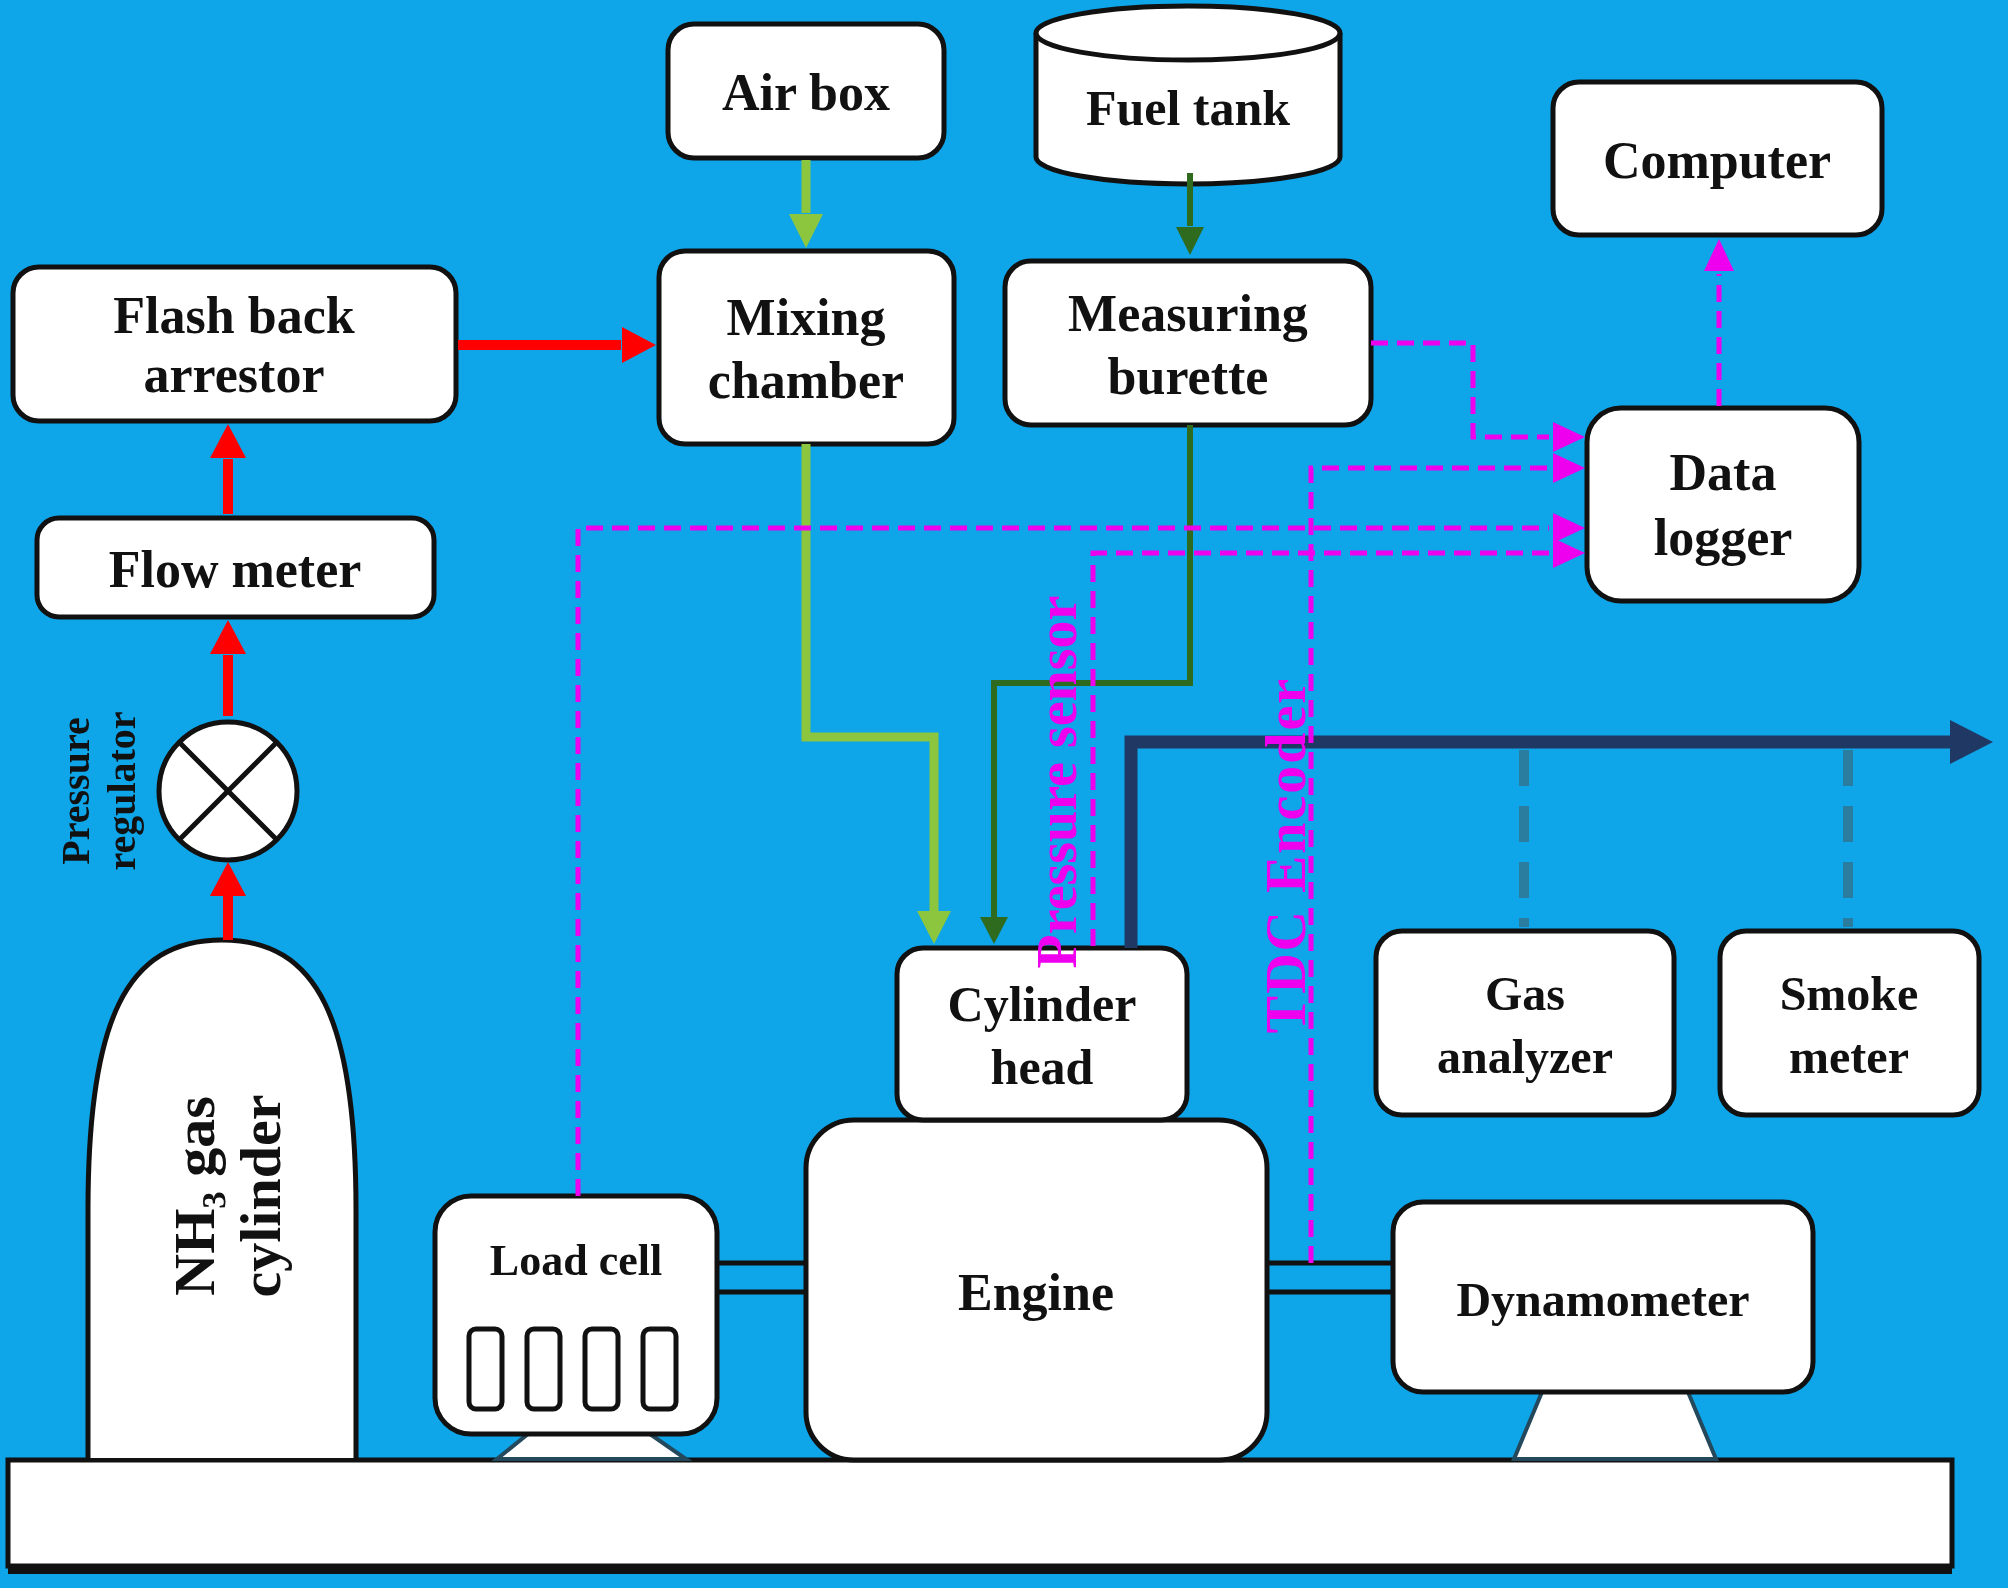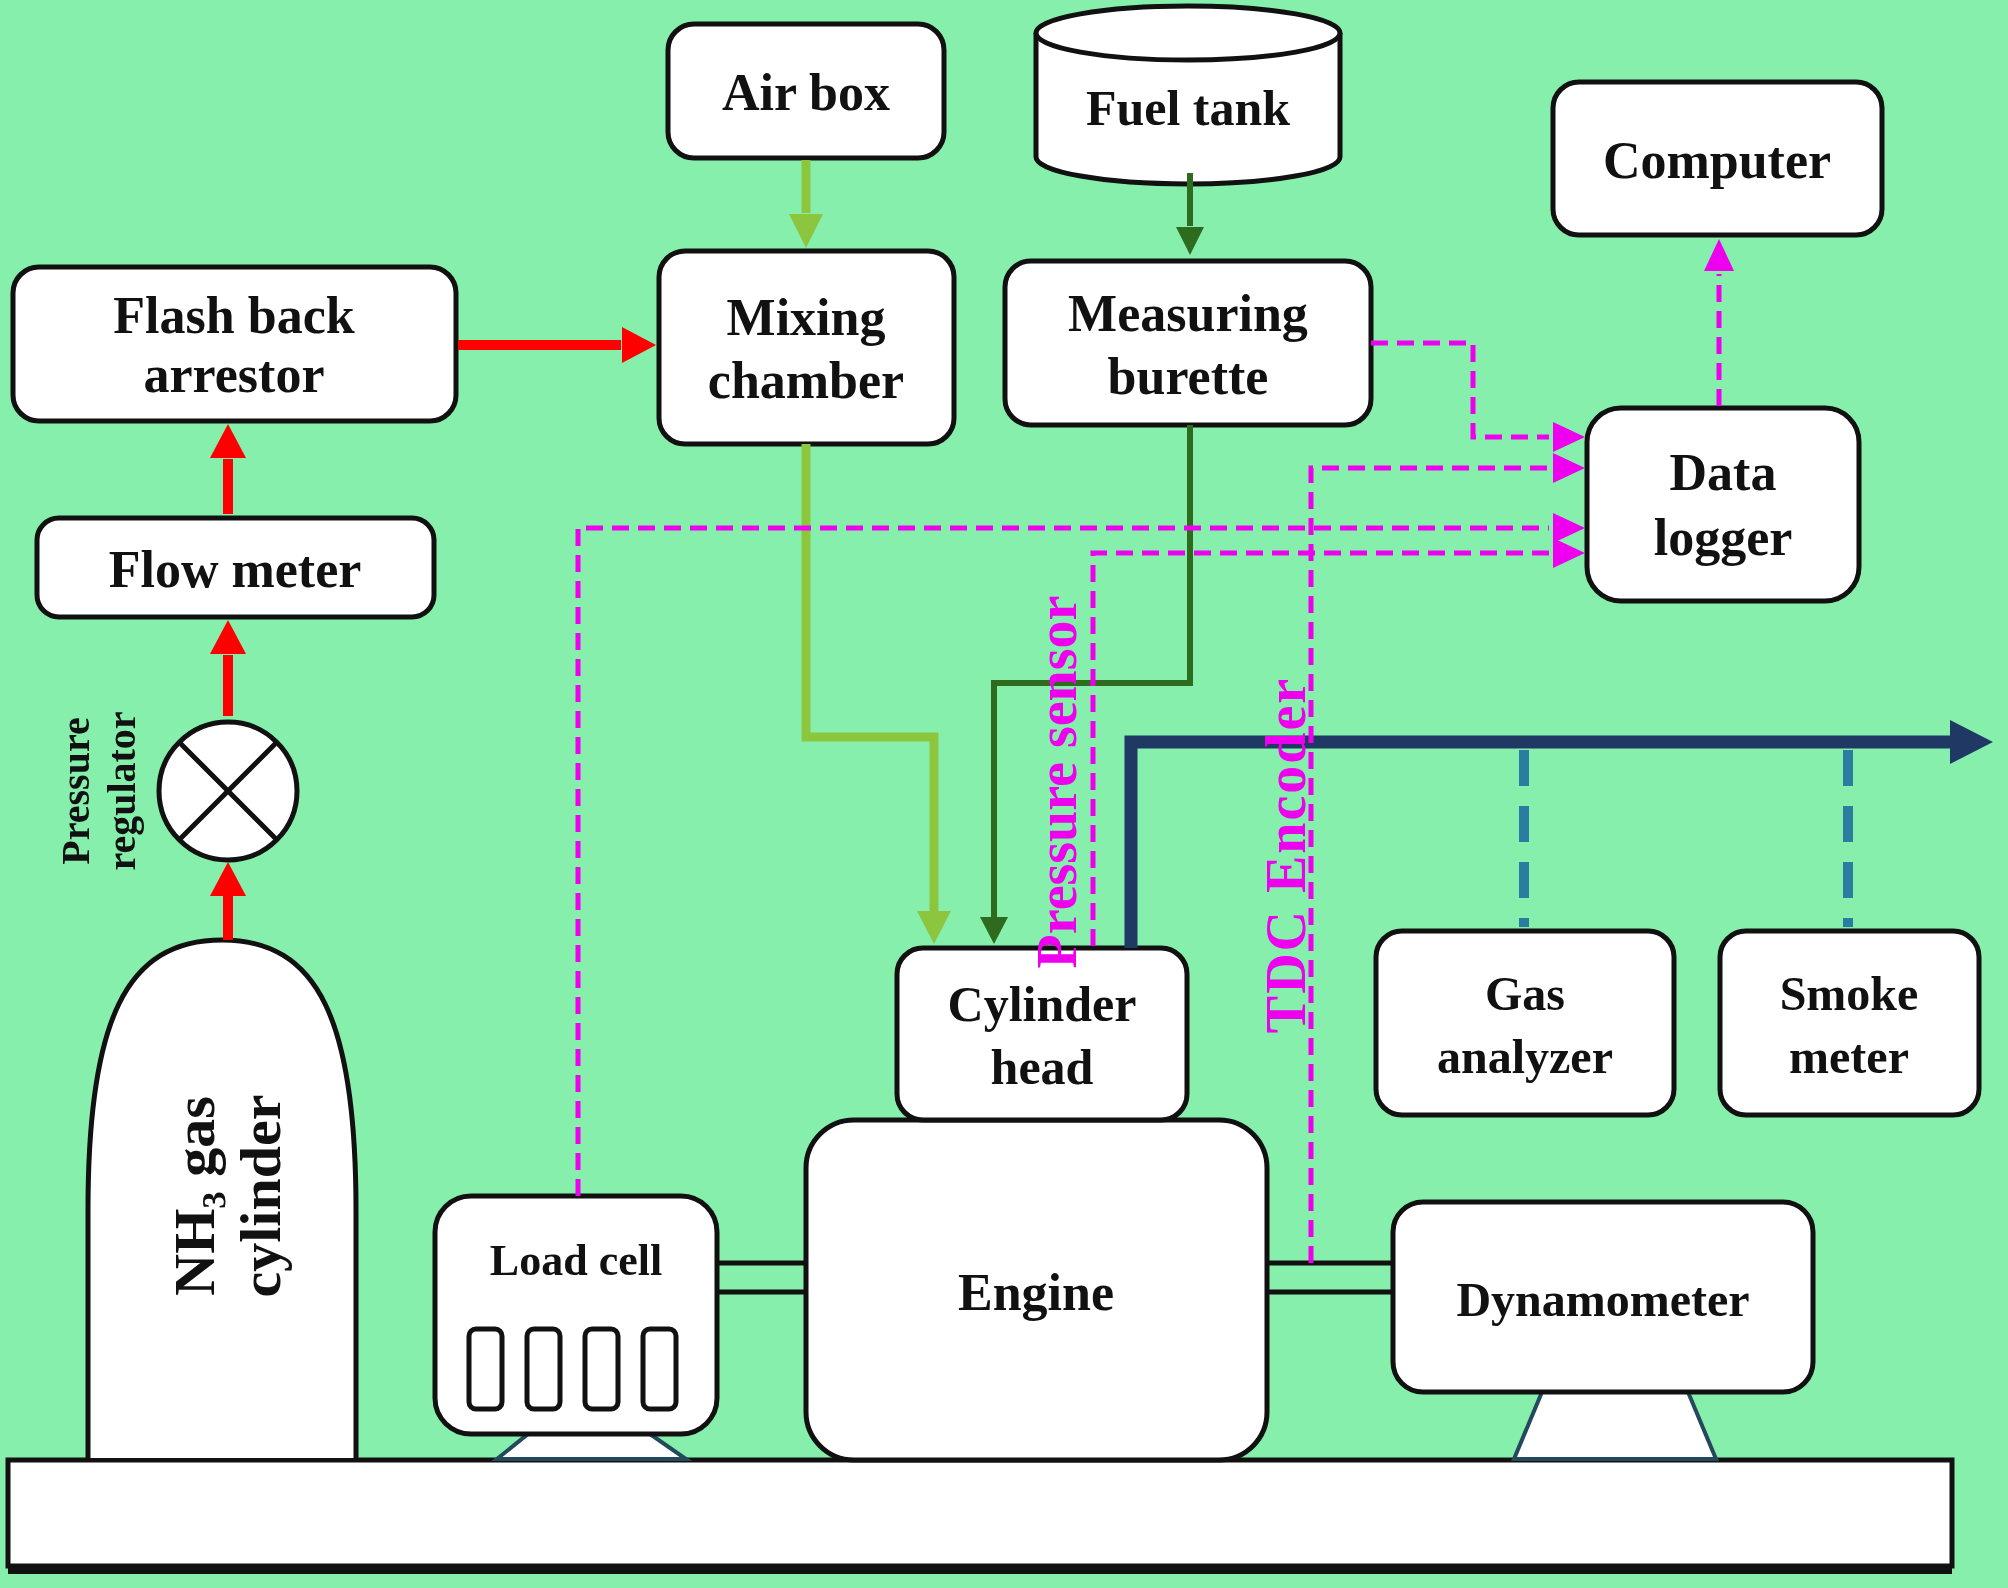--- a/index.html
+++ b/index.html
@@ -1,16 +1,16 @@
 <!DOCTYPE html>
 <html style="--c-red: #FF0000; --c-air: #8CC63E; --c-fuel: #2E6B1F; --c-mag: #EE00EE; --c-navy: #1F3864; --c-teal: #2B7DA0; --c-stand: #24485C; --c-outline: #111111;"><head>
 <meta charset="utf-8">
 <style>
   html,body{margin:0;padding:0;background:#ffffff;}
-  .stage{width:2008px;height:1588px;position:relative;background:#86efac;}
+  .stage{width:2008px;height:1588px;position:relative;background:#0ea5e9;}
   svg{display:block;}
   .box{fill:#ffffff;stroke:var(--c-outline,#111);stroke-width:5;}
   .stand{fill:#ffffff;stroke:var(--c-stand,#24485C);stroke-width:4;}
   .thin{fill:none;stroke:var(--c-outline,#111);stroke-width:5;}
   .platbottom{fill:none;stroke:var(--c-outline,#111);stroke-width:10;}
   .lbl{font-family:"Liberation Serif","DejaVu Serif",serif;font-weight:700;fill:#111;text-anchor:middle;}
   .maglbl{font-family:"Liberation Serif","DejaVu Serif",serif;font-weight:700;fill:var(--c-mag,#EE00EE);text-anchor:middle;}
   .line{fill:none;}
   .red{stroke:var(--c-red,#FF0000);stroke-width:10;}
   .redhead{fill:var(--c-red,#FF0000);stroke:none;}

